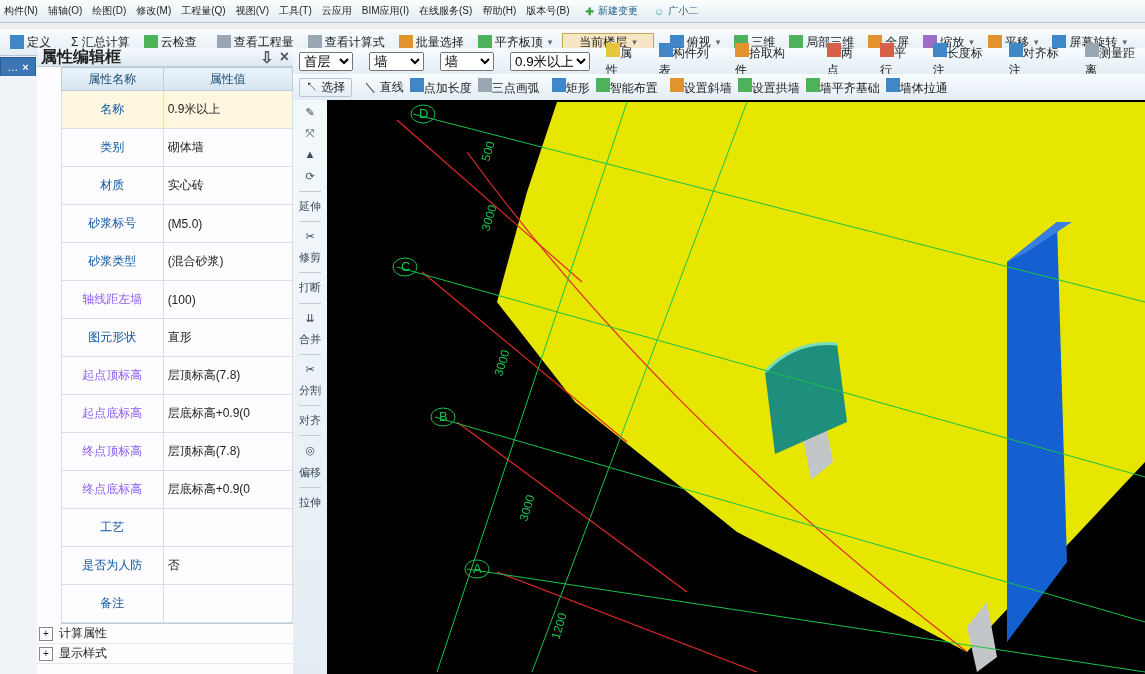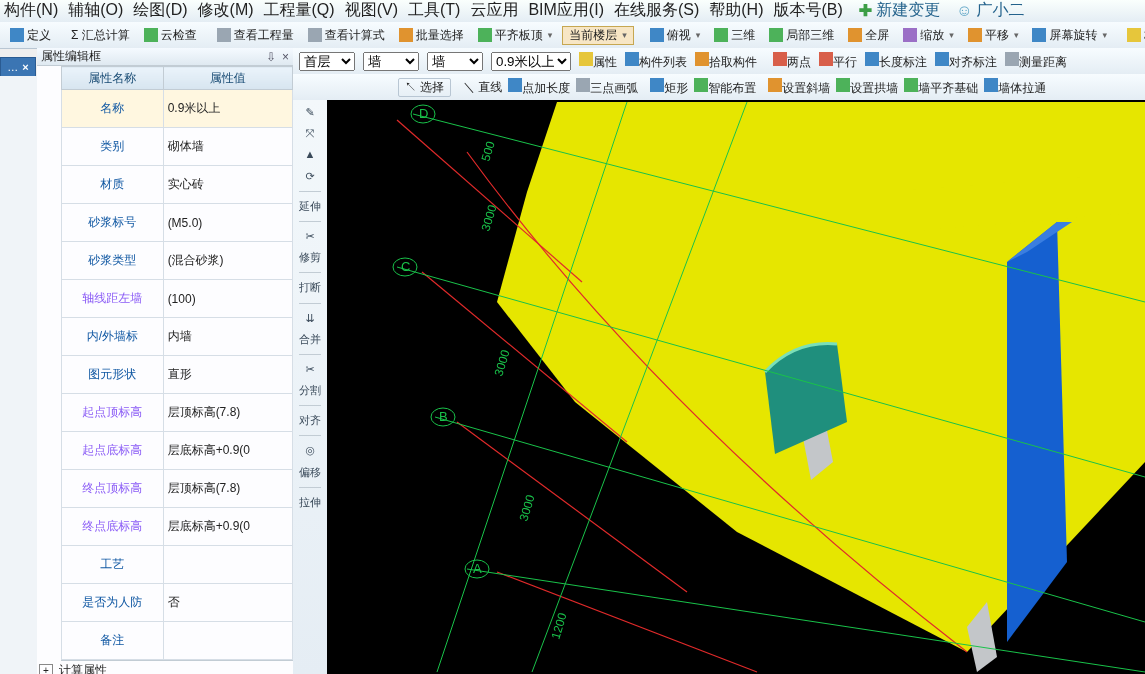--- a/index.html
+++ b/index.html
@@ -16,23 +16,23 @@
 }
 
 
 .menubar {
   position: absolute;
   left: 0; top: 0; right: 0;
   height: 22px;
   background: linear-gradient(#fafffd, #e4edf4);
   border-bottom: 1px solid #b8c6d3;
   display: flex;
-  align-items: flex-start;
+  align-items: center;
   padding-left: 4px;
-  font-size: 16px;
+  font-size: 10px;
   gap: 10px;
   white-space: nowrap;
 }
 .menubar .menu-item { cursor: pointer; }
 .menubar .right-btn {
   display: inline-flex;
   align-items: center;
   margin-left: 6px;
   gap: 4px;
   color: #23628c;
@@ -68,24 +68,24 @@
 .toolbar .dd::after {
   content: "▾";
   font-size: 9px;
   color: #666;
   margin-left: 2px;
 }
 .toolbar .btn.active {
   background:#f7e6c5;
   border:1px solid #c6a751;
   border-radius:0;
-  padding:0 6px;
-}
-
-.tb1 { top: 22px; }
+  padding:0 16px;
+}
+
+.tb1 { top: 29px; }
 
 
 .left-tab {
   position:absolute; left:0; top:57px;
   width:34px; height:18px;
   background:#3b75b3;
   color:#fff;
   font-size:11px;
   display:flex; align-items:center; justify-content:center;
   border:1px solid #2a5b92;
@@ -113,21 +113,22 @@
   background: #fdfdff;
   display: flex;
   flex-direction: column;
 }
 .prop-title {
   height: 18px;
   background: linear-gradient(#f5faff,#dfe9f1);
   border-bottom: 1px solid #c2ccd4;
   display:flex; align-items:center;
   padding: 0 4px;
-  font-size:12px;
+  font-size:16px;
+  font-weight:bold;
 }
 .prop-title .pin { margin-left:auto; color:#556; cursor:pointer; }
 .prop-title .x   { margin-left:6px; color:#556; cursor:pointer; }
 
 .prop-grid {
   flex: 0 0 auto;
   border-bottom: 1px solid #c2ccd4;
   margin-left: 24px;
 }
 .prop-grid table {
@@ -179,29 +180,29 @@
   right: 0;
   bottom: 0;
   background: #f3f6f8;
 }
 .viewport .local-tb {
   position:absolute; top:0; left:0; right:0;
   height: 26px;
   background: linear-gradient(#f7fcff,#e4edf4);
   border-bottom: 1px solid #b8c6d3;
   display:flex; align-items:center;
-  padding-left:6px; gap:8px;
+  padding-left:6px; gap:16px;
 }
 .viewport .local-tb2 {
   position:absolute; top:26px; left:0; right:0;
   height: 26px;
   background: linear-gradient(#f7fcff,#e4edf4);
   border-bottom: 1px solid #b8c6d3;
   display:flex; align-items:center;
-  padding-left:6px; gap:6px;justify-content:center;
+  padding-left:6px; gap:6px;
 }
 .canvas-wrap {
   position:absolute;
   top:52px; left:34px; right:0; bottom:0;
   background:#000;
   overflow:hidden;
 }
 .side-tools {
   position:absolute;
   top:52px; left:0;
@@ -369,24 +370,20 @@
           </tr>
           <tr>
             <td class="key">砂浆类型</td>
             <td class="value">(混合砂浆)</td>
           </tr>
           <tr>
             <td class="key blk">轴线距左墙</td>
             <td class="value">(100)</td>
           </tr>
           <tr>
-            <td class="key">内/外墙标</td>
-            <td class="value">内墙</td>
-          </tr>
-          <tr>
             <td class="key">图元形状</td>
             <td class="value">直形</td>
           </tr>
           <tr>
             <td class="key blk">起点顶标高</td>
             <td class="value">层顶标高(7.8)</td>
           </tr>
           <tr>
             <td class="key blk">起点底标高</td>
             <td class="value">层底标高+0.9(0</td>

